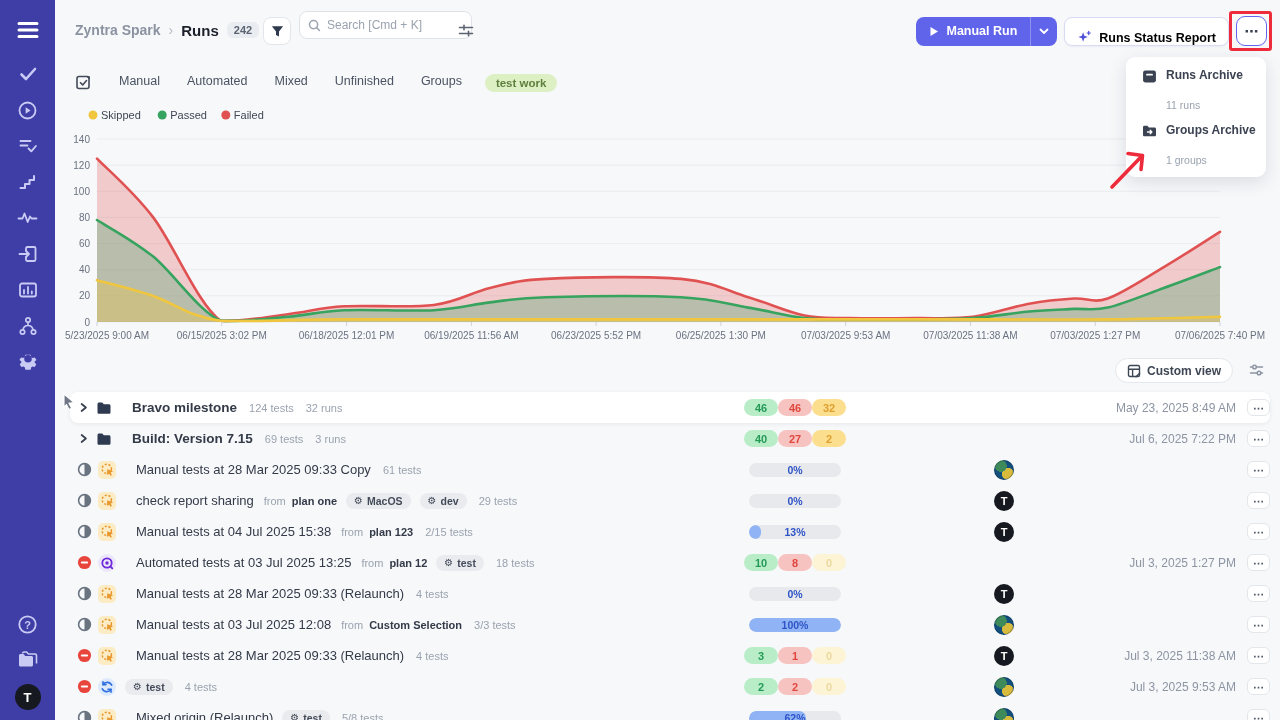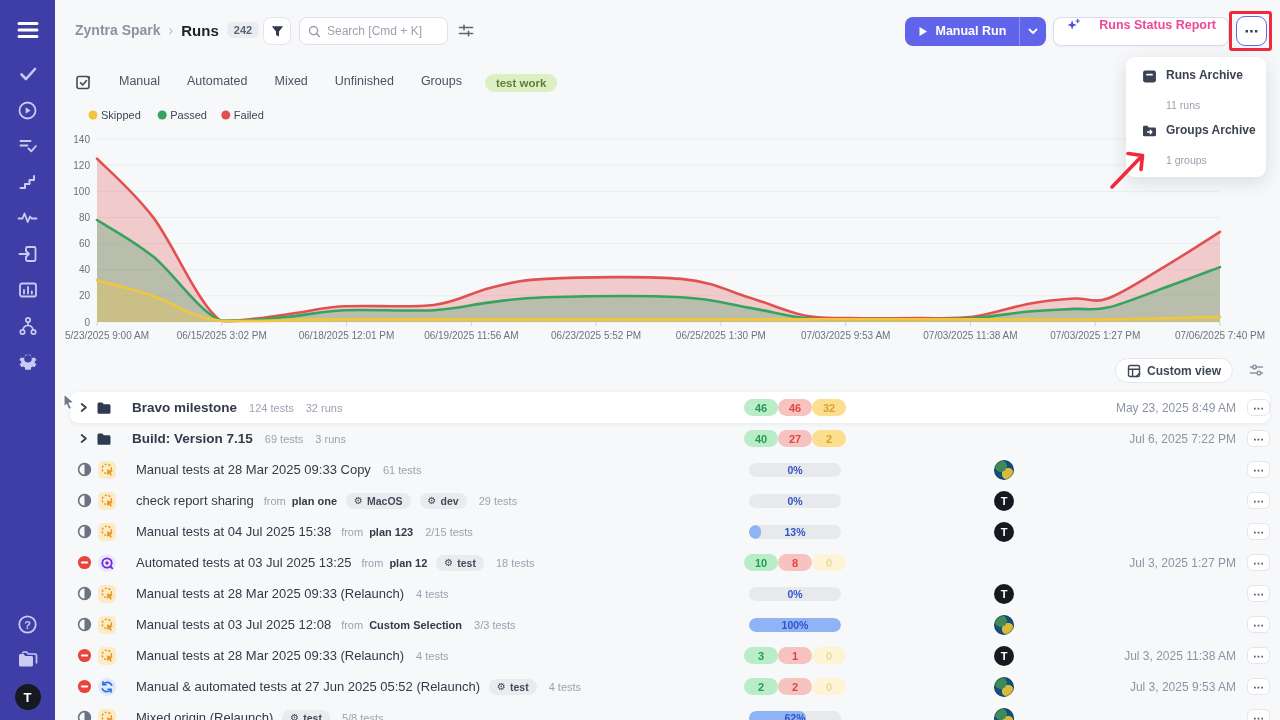--- a/index.html
+++ b/index.html
@@ -14,29 +14,29 @@
   .sb-bottom{position:absolute;bottom:10px;left:0;width:55px;display:flex;flex-direction:column;align-items:center}
   .sb-avatar{width:26px;height:26px;border-radius:50%;background:#16191f;color:#fff;font-weight:700;font-size:13px;display:flex;align-items:center;justify-content:center;margin-top:6px}
   
   .breadcrumb{position:absolute;left:75px;top:22px;display:flex;align-items:flex-start;gap:8px;z-index:5}
   .bc-project{font-size:14px;font-weight:700;color:#8b93a1}
   .bc-sep{font-size:14px;color:#b3bac4}
   .bc-page{font-size:15px;font-weight:700;color:#1b202b}
   .bc-count{font-size:11px;font-weight:700;color:#5b6472;background:#e9ecf0;border-radius:6px;padding:2px 7px}
   .icon-btn{background:#fff;border:1px solid #e2e5e9;border-radius:8px;display:flex;align-items:center;justify-content:center;cursor:pointer}
   .filter-btn{position:absolute;left:263px;top:17px;width:28px;height:28px}
-  .search{position:absolute;left:299px;top:17px;width:149px;height:28px;background:#fff;border:1px solid #dfe3e8;border-radius:8px;display:flex;align-items:center;padding:0 8px;gap:6px}
+  .search{position:absolute;left:299px;top:11px;width:173px;height:28px;background:#fff;border:1px solid #dfe3e8;border-radius:8px;display:flex;align-items:center;padding:0 8px;gap:6px}
   .search input{border:none;outline:none;flex:1;font-size:12px;color:#3a4150;background:transparent;font-family:inherit;min-width:0}
   .search input::placeholder{color:#9aa3af}
   .hdr-sliders{position:absolute;left:458px;top:23px;cursor:pointer}
   .hdr-right{position:absolute;top:16px;right:13px;display:flex;align-items:center;gap:7px;z-index:25}
   .btn-primary{display:flex;height:29px;background:#6064ea;border-radius:8px;color:#fff;font-size:12.5px;font-weight:700;cursor:pointer;overflow:hidden}
   .btn-primary .main{display:flex;align-items:center;gap:7px;padding:0 13px}
   .btn-primary .split{width:27px;height:29px;display:flex;align-items:center;justify-content:center;border-left:1px solid rgba(255,255,255,.3)}
-  .btn-outline{display:flex;align-items:flex-start;gap:18px;height:29px;background:#fff;border:1px solid #d9daf4;border-radius:8px;color:#ec4899;font-size:12.5px;font-weight:700;padding:0 12px;cursor:pointer;box-shadow:0 1px 2px rgba(30,30,90,.05)}
+  .btn-outline{display:flex;align-items:flex-end;gap:7px;height:29px;background:#fff;border:1px solid #d9daf4;border-radius:8px;color:#000000;font-size:12.5px;font-weight:700;padding:0 12px;cursor:pointer;box-shadow:0 1px 2px rgba(30,30,90,.05)}
   .btn-more{width:31px;height:30px;background:#fff;border:1.5px solid #6366f1;border-radius:9px;color:#3b4252;font-size:14px;font-weight:700;display:flex;align-items:center;justify-content:center;cursor:pointer;line-height:0}
   
   .dropdown{position:absolute;top:57px;right:14px;width:140px;background:#fff;border-radius:9px;box-shadow:0 5px 18px rgba(25,30,55,.13);padding:11px 16px;z-index:24;display:flex;flex-direction:column;gap:12px}
   .dd-item{display:flex;gap:9px;cursor:pointer}
   .dd-item svg{margin-top:1px;flex:none}
   .dd-title{font-size:12px;font-weight:700;color:#3b4252;white-space:nowrap}
   .dd-sub{font-size:10.5px;color:#9aa3af;margin-top:17px}
   
   .anno-rect{position:absolute;left:1229px;top:11px;width:43px;height:40px;border:3px solid #ee2b3b;border-radius:3px;z-index:26;pointer-events:none}
   .anno-arrow{position:absolute;left:1103px;top:142px;z-index:26;pointer-events:none}
@@ -633,21 +633,20 @@
           </svg>
         </span>
         <span class="type-badge mixed">
           <svg width="14" height="14" viewBox="0 0 14 14">
             <path d="M11.7 5.2A5 5 0 003 4.6" fill="none" stroke="#2f6fde" stroke-width="1.6" stroke-linecap="round"></path>
             <path d="M3 1.8v3h3" fill="none" stroke="#2f6fde" stroke-width="1.6" stroke-linecap="round" stroke-linejoin="round"></path>
             <path d="M2.3 8.8a5 5 0 008.7.6" fill="none" stroke="#2f6fde" stroke-width="1.6" stroke-linecap="round"></path>
             <path d="M11 12.2v-3H8" fill="none" stroke="#2f6fde" stroke-width="1.6" stroke-linecap="round" stroke-linejoin="round"></path>
           </svg>
         </span>
-        <span class="rname">Manual &amp; automated tests at 27 Jun 2025 05:52 (Relaunch)</span>
         <span class="env-pill"><span class="gear">⚙</span>test</span>
         <span class="meta">4 tests</span>
       </div>
       <div class="cell results">
         <span class="badge g">2</span>
         <span class="badge r">2</span>
         <span class="badge y faded">0</span>
       </div>
       <div class="cell sp"></div>
       <div class="cell avcell">

